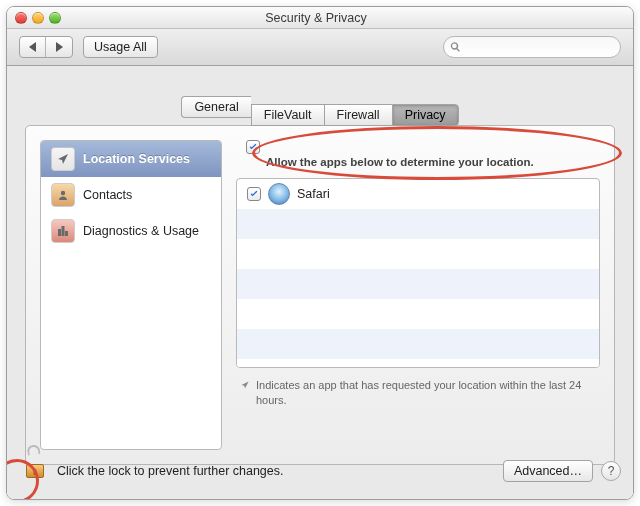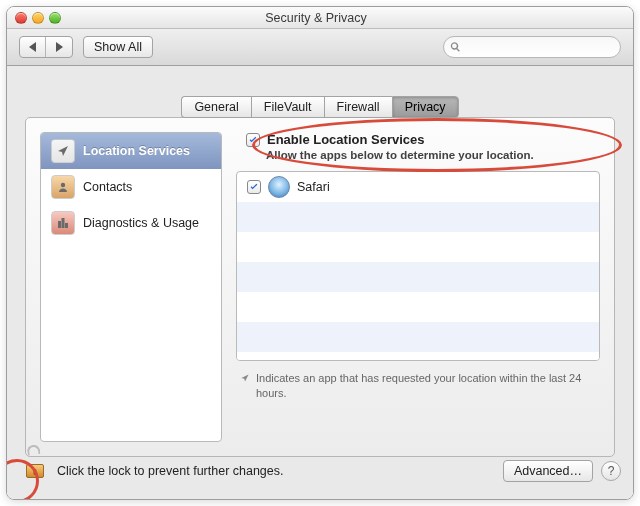--- a/index.html
+++ b/index.html
@@ -102,21 +102,21 @@
       border:1px solid #a3a3a3;border-right:none;
       background:linear-gradient(#ffffff,#e6e6e6);
       display:flex;align-items:center;font-size:12.5px;color:#222;
     }
     .tab:first-child{border-radius:4px 0 0 4px;}
     .tab:last-child {border-radius:0 4px 4px 0;border-right:1px solid #a3a3a3;}
     .tab.selected{
       background:linear-gradient(#b8b8b8,#9b9b9b);
       color:#000; box-shadow:inset 0 1px 3px rgba(0,0,0,.25);
     }
-    .tab + .tab{border-left:1px solid #a3a3a3;}
+    .tab + .tab{border-left:1px solid #a3a3a3;margin-top:8px;}
 
     .tabpanel{
       position:relative;
       height:340px;
       border:1px solid #b6b6b6;border-radius:5px;
       background:linear-gradient(#fcfcfc, #ececec);
       padding:14px; display:flex; gap:14px;
     }
 
     
@@ -234,21 +234,21 @@
     <div class="toolbar">
       <div class="segment">
         <div class="segment-btn">
             <div class="tri tri-left"></div>
           </div>
         <div class="segment-btn">
             <div class="tri tri-right"></div>
           </div>
       </div>
       <div class="btn">
-          <span>Show All</span>
+          <span>Usage All</span>
         </div>
       <div class="searchbox">
         <svg viewBox="0 0 16 16">
             <path d="M6.5 1a5.5 5.5 0 014.3 8.94l3.63 3.63-1.36 1.36-3.63-3.63A5.5 5.5 0 116.5 1zm0 2a3.5 3.5 0 100 7 3.5 3.5 0 000-7z"></path>
           </svg>
         <input placeholder="" style="">
       </div>
     </div>
 
     <div class="content">
@@ -300,21 +300,20 @@
         </div>
 
         <div class="main">
           <div class="enable-block">
             <div class="enable-label">
               <div class="checkbox">
                 <svg class="check" viewBox="0 0 12 12">
                     <path d="M2 6.2l2.2 2.4L10 3.2l-1-1L4.3 6.5 3 5.2z"></path>
                   </svg>
               </div>
-              <span>Enable Location Services</span>
             </div>
             <div class="enable-desc">Allow the apps below to determine your location.</div>
           </div>
 
           <div class="apps">
             <div class="apps-inner">
               <div class="app-row">
                 <div class="checkbox">
                   <svg class="check" viewBox="0 0 12 12">
                       <path d="M2 6.2l2.2 2.4L10 3.2l-1-1L4.3 6.5 3 5.2z"></path>

